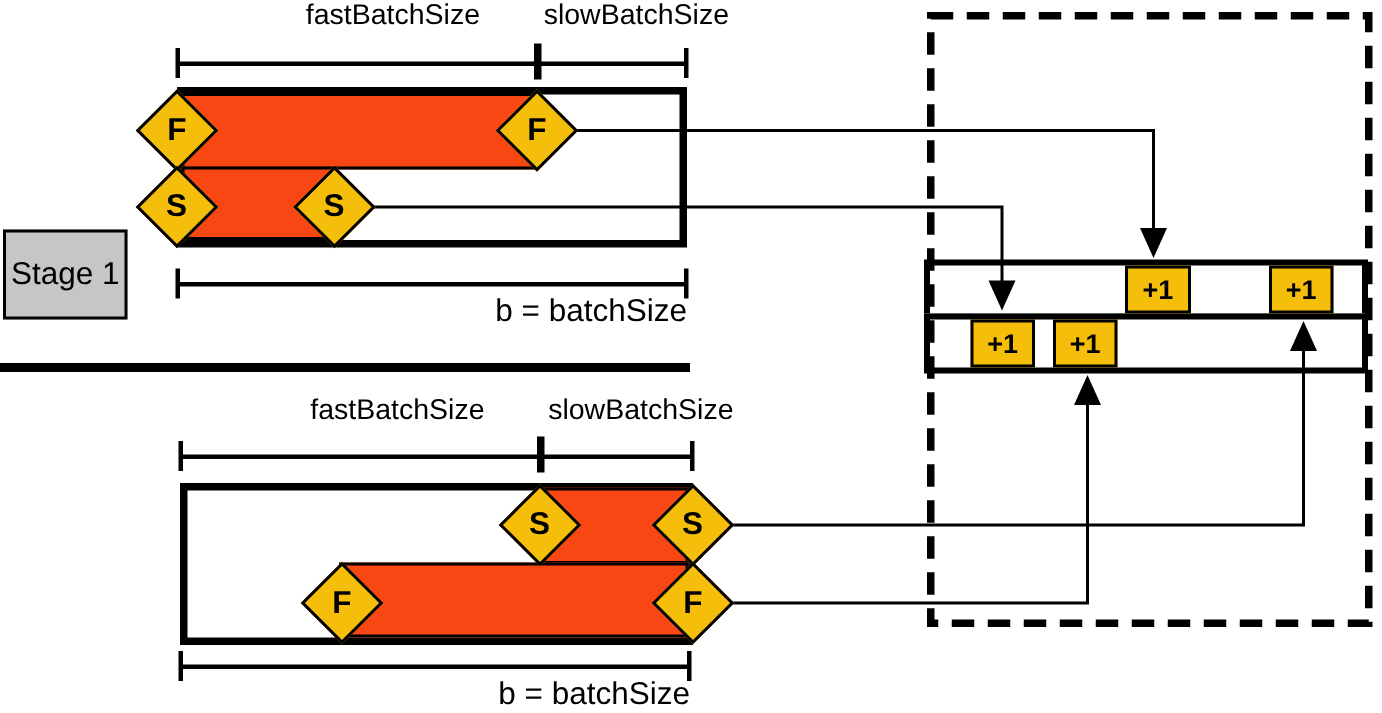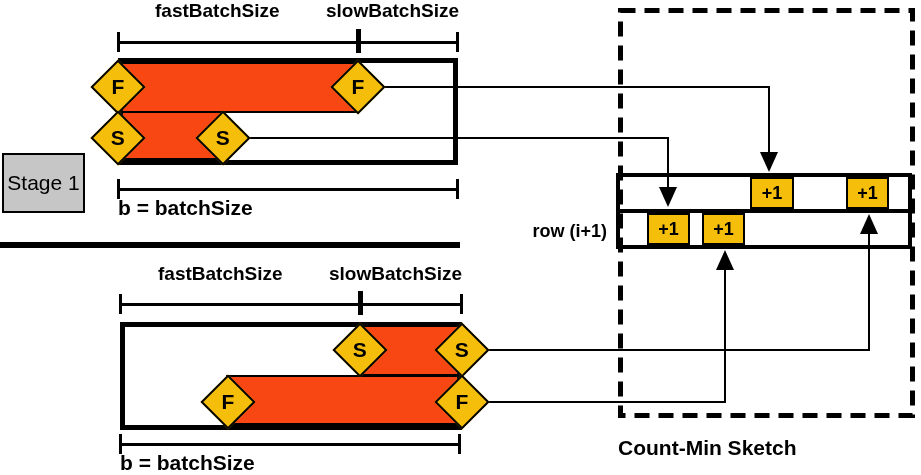--- a/index.html
+++ b/index.html
@@ -1,20 +1,20 @@
 <!DOCTYPE html>
 <html><head>
 <meta charset="utf-8">
 <style>
   html,body{margin:0;padding:0;background:#fff;}
   #canvas{
     position:relative;width:921px;height:475px;background:#ffffff;
     font-family:"Liberation Sans", sans-serif;color:#000;overflow:hidden;
   }
-  .lbl{position:absolute;box-sizing:border-box;font-weight:bold;font-size:19px;text-align:left;white-space:nowrap;}
+  .lbl{position:absolute;box-sizing:border-box;font-weight:normal;font-size:19px;text-align:right;white-space:nowrap;}
   .hline{position:absolute;background:#000;height:2.5px;}
   .tick{position:absolute;background:#000;width:3px;height:20px;}
   .tick.mid{width:5px;height:24px;}
   .frame{position:absolute;box-sizing:border-box;border:5px solid #000;background:#fff;}
   .bar{position:absolute;box-sizing:border-box;background:#F94713;border:2px solid #000;}
   .stagebox{
     position:absolute;box-sizing:border-box;width:83px;height:60px;background:#C6C6C6;
     border:2.5px solid #000;display:flex;align-items:center;justify-content:center;
     font-size:21px;font-weight:normal;
   }
@@ -98,40 +98,38 @@
   <div class="diamond" style="left:462px;top:402px;">
     <span>F</span>
   </div>
 
 
   <div class="hline" style="left:120px;top:443px;width:340px;"></div>
   <div class="tick" style="left:119px;top:434px;"></div>
   <div class="tick" style="left:458px;top:434px;"></div>
   <div class="lbl" style="left:120px;top:451px;width:340px;font-size:21px;">b = batchSize</div>
 
-  <div class="rowlbl" style="left:470px;top:221px;width:137px;">row (i+1)</div>
 
   <div class="rowbox" style="left:616px;top:173px;width:296px;height:40px;"></div>
   <div class="rowbox" style="left:616px;top:209px;width:296px;height:40px;"></div>
 
   <div class="cell" style="left:750px;top:177px;width:44px;height:32px;">
     <span>+1</span>
   </div>
   <div class="cell" style="left:846px;top:177px;width:43px;height:32px;">
     <span>+1</span>
   </div>
 
   <div class="cell" style="left:647px;top:213px;width:43px;height:32px;">
     <span>+1</span>
   </div>
   <div class="cell" style="left:702px;top:213px;width:43px;height:32px;">
     <span>+1</span>
   </div>
 
-  <div class="lbl" style="left:618px;top:436px;width:297px;font-size:21px;">Count-Min Sketch</div>
 
   <svg id="overlay" width="921" height="475" viewBox="0 0 921 475">
 
     <rect x="620.5" y="10.5" width="292" height="405" fill="none" stroke="#000000" stroke-width="5" stroke-dasharray="15 9"></rect>
 
     <polyline points="384,87 769,87 769,154" fill="none" stroke="#000" stroke-width="2"></polyline>
     <path d="M769,172 L760,152 L778,152 Z" fill="#000"></path>
 
     <polyline points="249,138 668,138 668,189" fill="none" stroke="#000" stroke-width="2"></polyline>
     <path d="M668,207 L659,187 L677,187 Z" fill="#000"></path>

